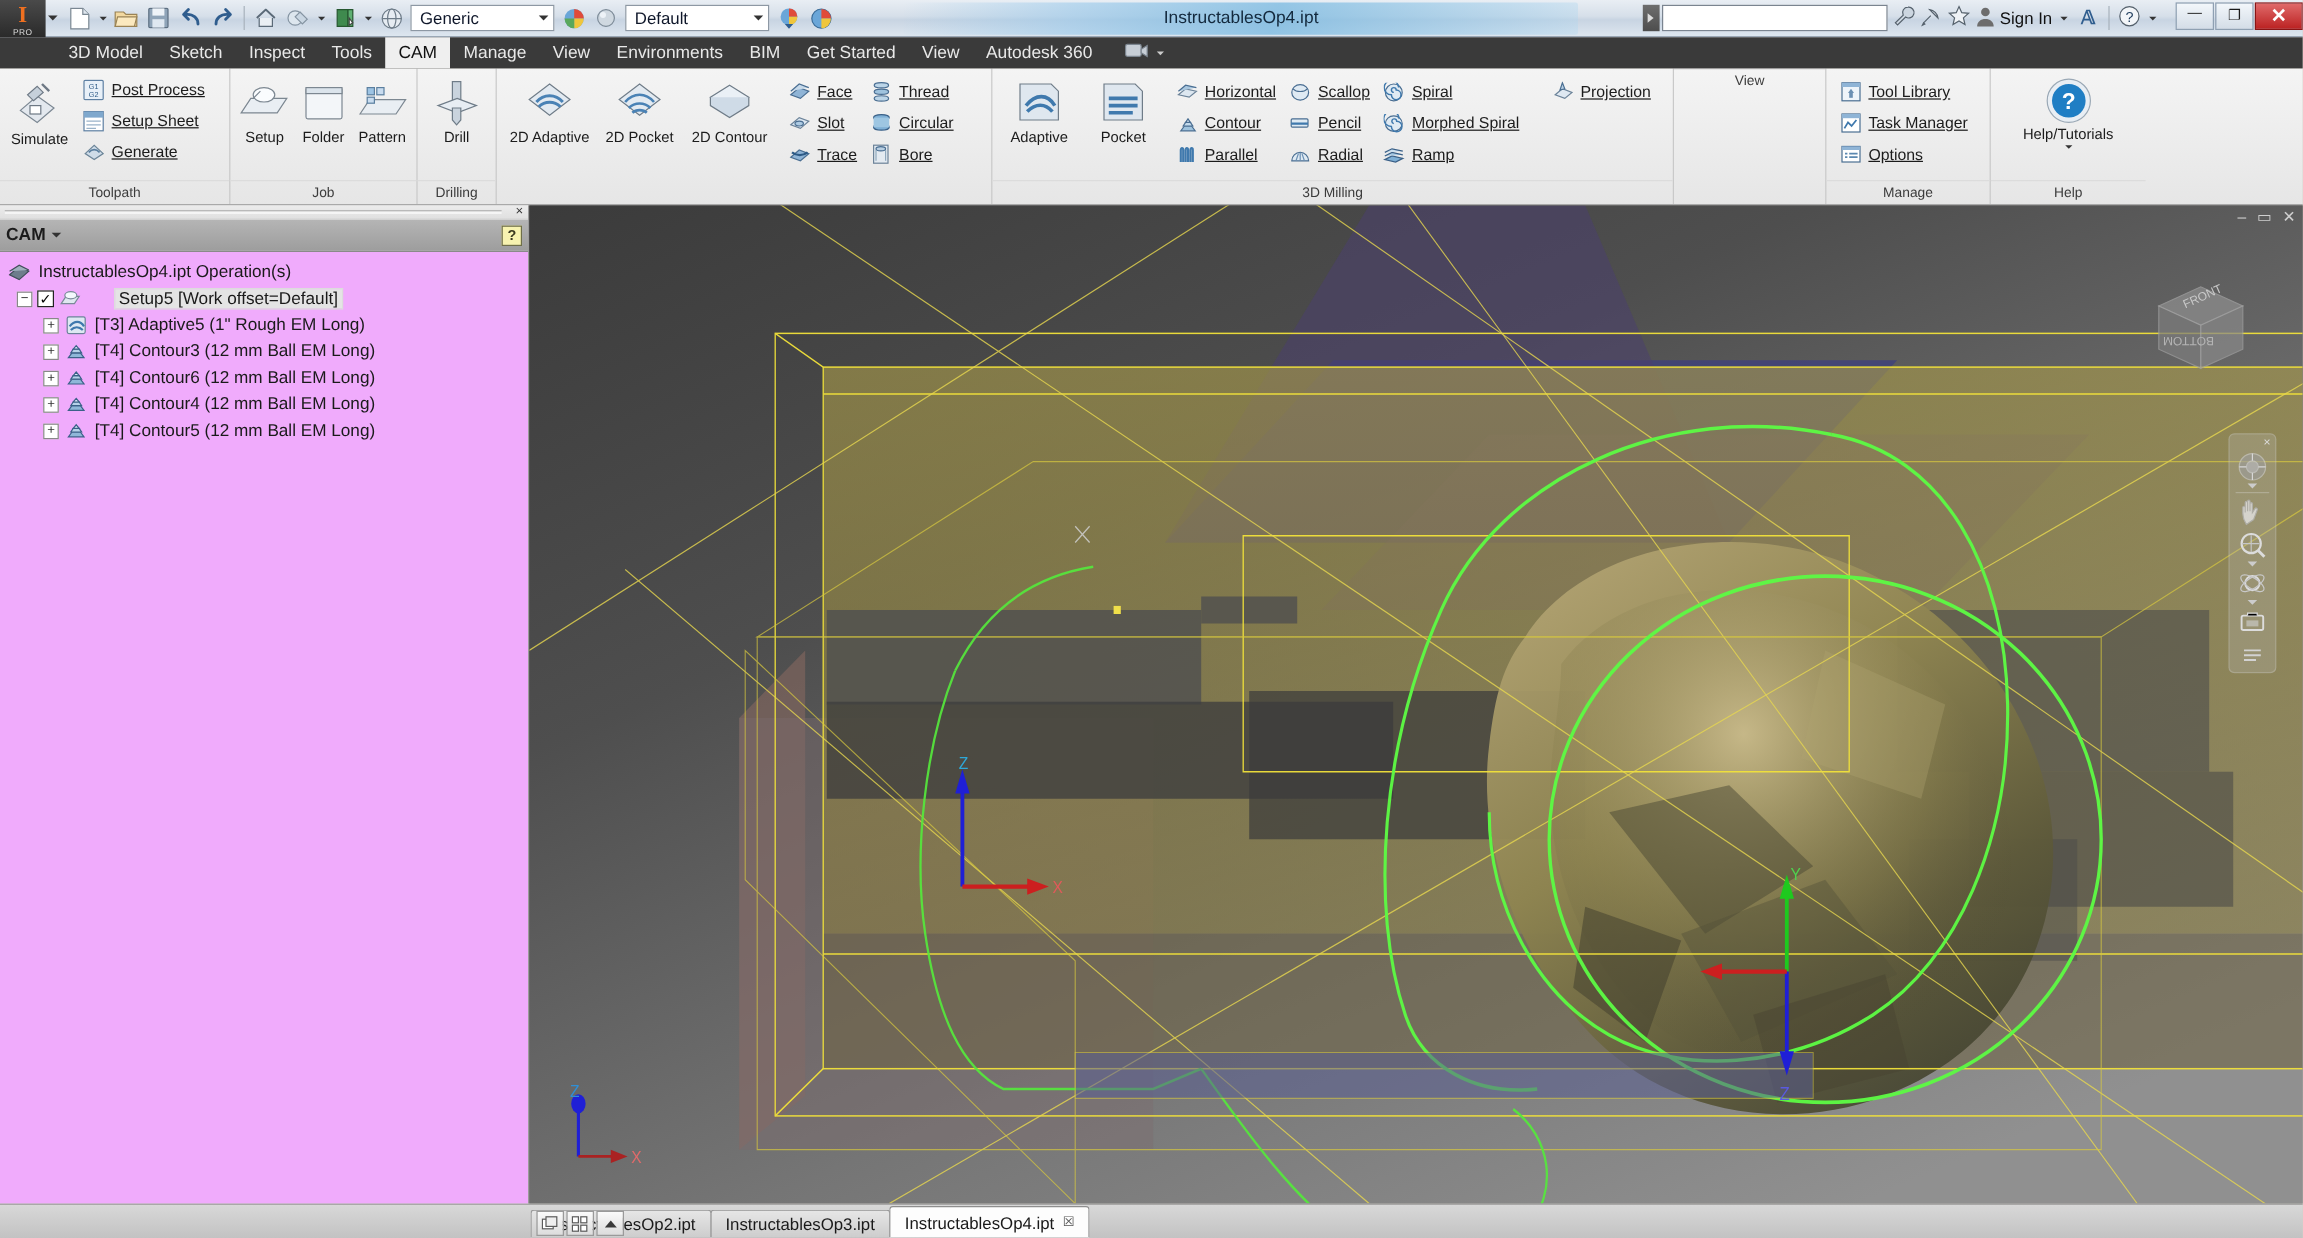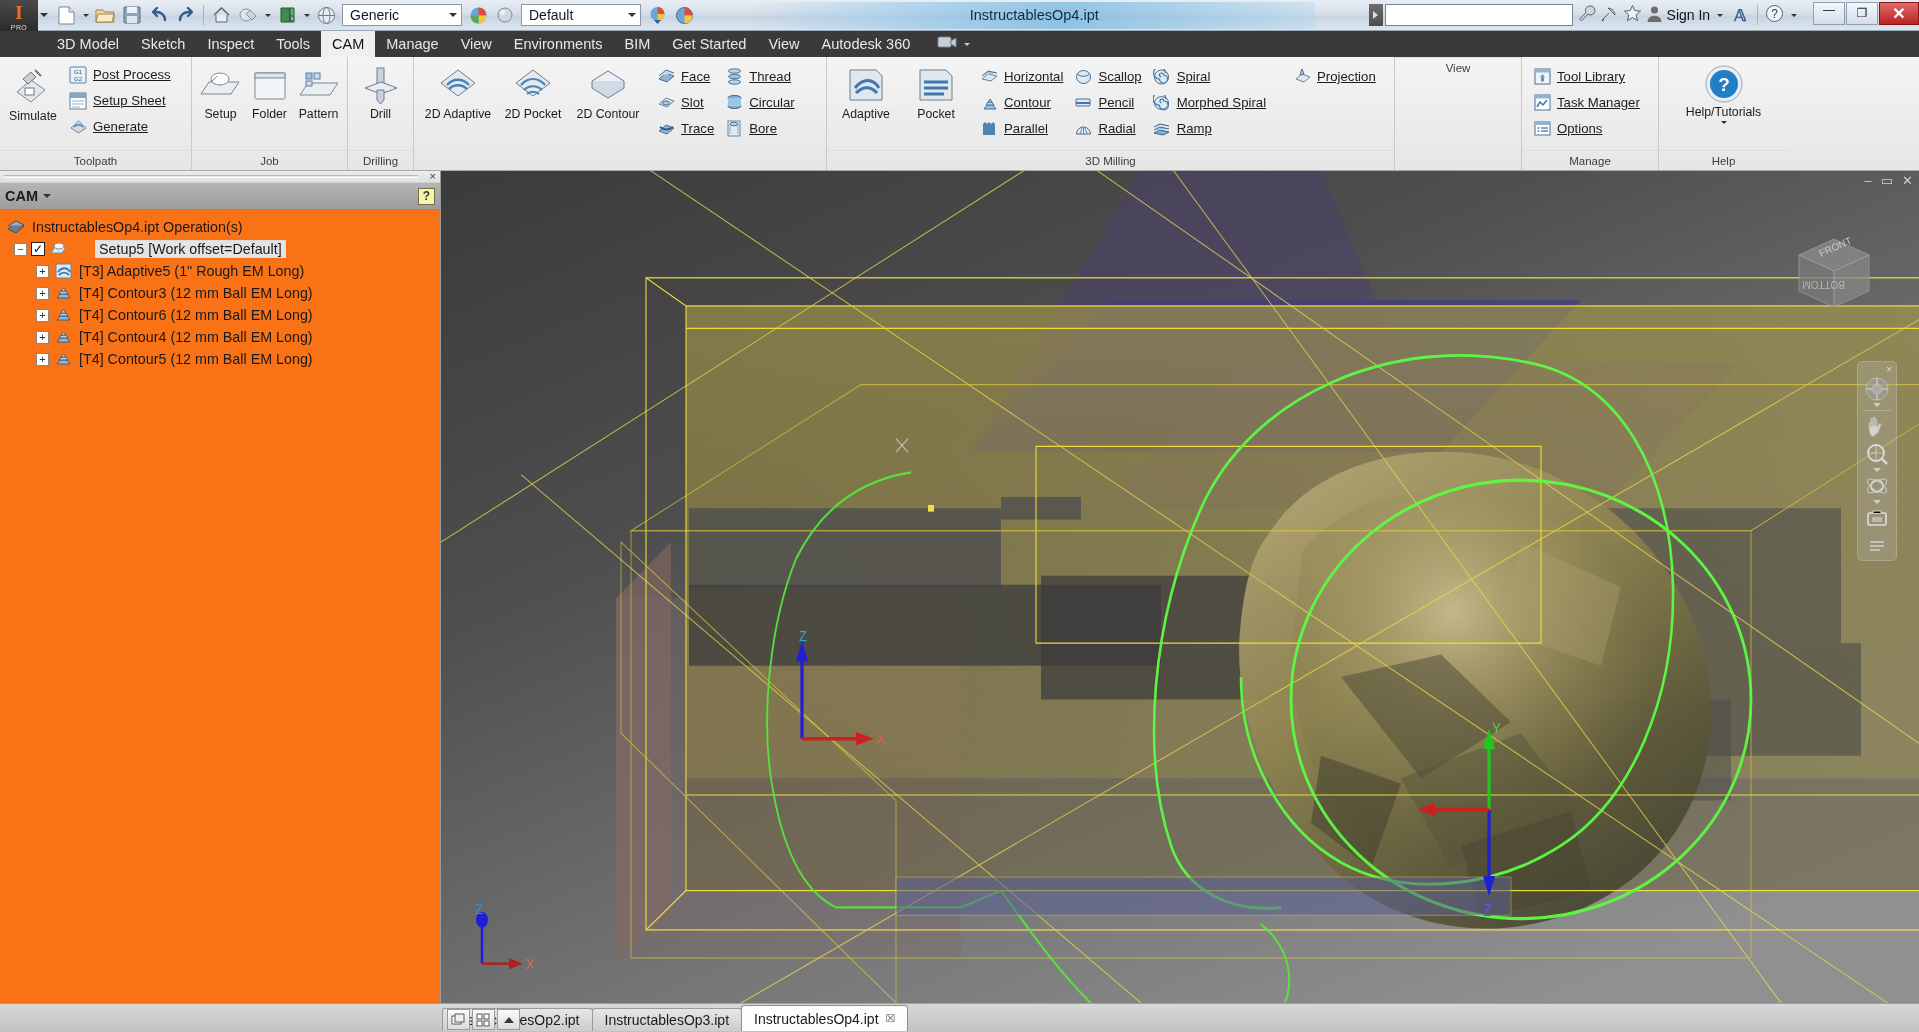--- a/index.html
+++ b/index.html
@@ -129,21 +129,21 @@
   .br-grip .xx { font-size:11px; color:#333; line-height:1; }
   .br-head {
     height:27px; background:linear-gradient(#b5b5b5,#9d9d9d); display:flex; align-items:center;
     padding:0 5px; justify-content:space-between; border-bottom:1px solid #8a8a8a;
   }
   .br-head .ttl { font-size:14.5px; font-weight:bold; color:#1c1c1c; display:flex;align-items:center;gap:5px; }
   .br-help {
     width:17px;height:17px;border:1px solid #6f6f4a;background:#f7f3b0;
     display:flex;align-items:center;justify-content:center;font-size:12px;font-weight:bold;color:#3a3a20;
   }
-  .tree { flex:1 1 auto; padding:6px 0 0 6px; overflow:auto; background:#f97316; }
+  .tree { flex:1 1 auto; padding:6px 0 0 6px; overflow:auto; background:#f0abfc; }
   .trow { display:flex; align-items:center; height:22px; font-size:14.3px; white-space:nowrap; }
   .trow .lbl { padding:0 3px; }
   .trow.sel .lbl { background:#e4e4e4; outline:1px solid #dcdcdc;margin-left:24px; }
   .indent1 { padding-left:8px; }
   .indent2 { padding-left:30px; }
   .expander {
     width:13px;height:13px;border:1px solid #888;background:#fff;color:#333;font-size:11px;
     display:flex;align-items:center;justify-content:center;line-height:1;margin-right:4px;flex:0 0 13px;
   }
   .chk { width:14px;height:14px;border:1px solid #222;background:#fff;margin-right:4px;

